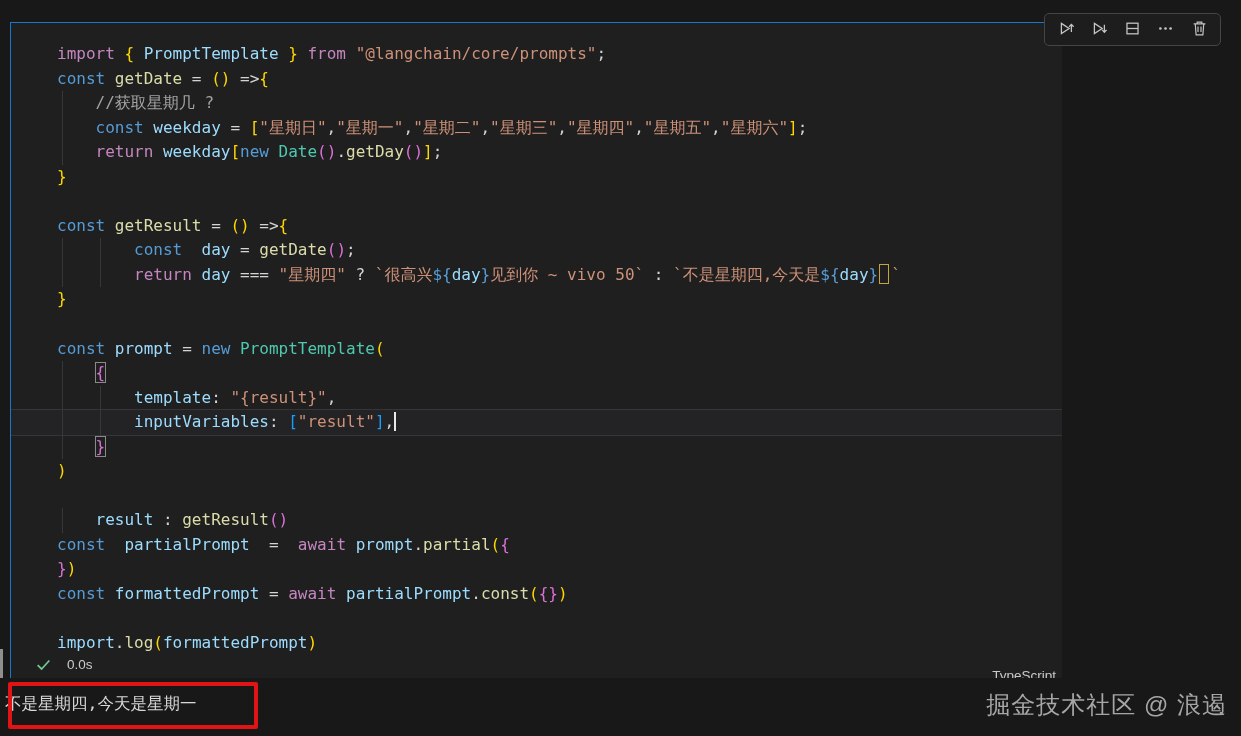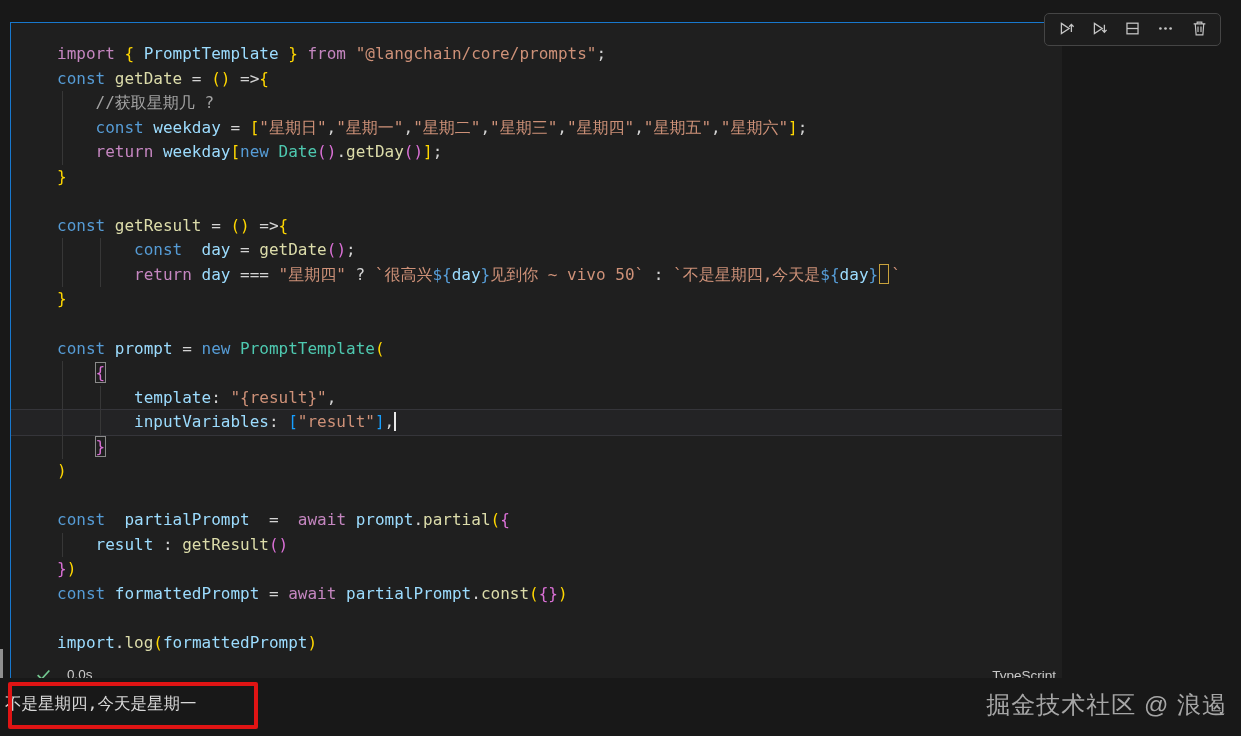--- a/index.html
+++ b/index.html
@@ -30,21 +30,21 @@
   .tk-b2 { color:#DA70D6; }  
   .tk-b3 { color:#179FFF; }  
   .tk-ti { color:#569CD6; }  
   .tk-boxed { outline:1px solid #8a8a8a; }
   .tk-ubox { display:inline-block; width:10px; height:20px; border:1px solid #c8a23c;
     vertical-align:-4px; margin:0 2px 0 1px; }
   .tk-cursor { display:inline-block; width:2px; height:19px; background:#e8e8e8;
     vertical-align:-4px; }
 
   
-  .run-info { position:absolute; left:24px; bottom:5px; display:flex; align-items:center;
+  .run-info { position:absolute; left:24px; bottom:15px; display:flex; align-items:center;
     gap:15px; color:#cccccc; font-size:13.5px; }
   .check-icon { width:17px; height:17px; color:#73c991; }
   .lang-label { position:absolute; right:6px; bottom:5px; color:#c8c8c8; font-size:13.5px; }
 
   
   .toolbar { position:absolute; left:1033px; top:-10px; width:177px; height:33px;
     background:#1d1d1d; border:1px solid #454545; border-radius:5px; z-index:5;
     display:flex; align-items:flex-end; justify-content:space-between; padding:0 9px 3px; }
   .tbtn { width:24px; height:23px; display:flex; align-items:center; justify-content:center;
     color:#c5c5c5; border-radius:3px; cursor:pointer; }
@@ -123,22 +123,22 @@
         <div class="line"><i class="guide" style="left: calc(0.5ch + 46px);"></i><i class="guide" style="left: calc(4.5ch + 46px);"></i><span class="tk-p">        </span><span class="tk-k">return </span><span class="tk-v">day</span><span class="tk-p"> === </span><span class="tk-s">"星期四"</span><span class="tk-p"> ? </span><span class="tk-s">`很高兴</span><span class="tk-ti">${</span><span class="tk-v">day</span><span class="tk-ti">}</span><span class="tk-s">见到你 ~ vivo 50`</span><span class="tk-p"> : </span><span class="tk-s">`不是星期四,今天是</span><span class="tk-ti">${</span><span class="tk-v">day</span><span class="tk-ti">}</span><span class="tk-ubox"></span><span class="tk-s">`</span></div>
         <div class="line"><span class="tk-b1">}</span></div>
         <div class="line"></div>
         <div class="line"><span class="tk-kb">const </span><span class="tk-v">prompt</span><span class="tk-p"> = </span><span class="tk-kb">new </span><span class="tk-cls">PromptTemplate</span><span class="tk-b1">(</span></div>
         <div class="line"><i class="guide" style="left: calc(0.5ch + 46px);"></i><span class="tk-p">    </span><span class="tk-b2 tk-boxed">{</span></div>
         <div class="line"><i class="guide" style="left: calc(0.5ch + 46px);"></i><i class="guide" style="left: calc(4.5ch + 46px);"></i><span class="tk-p">        </span><span class="tk-v">template</span><span class="tk-p">: </span><span class="tk-s">"{result}"</span><span class="tk-p">,</span></div>
         <div class="line current"><i class="guide" style="left: calc(0.5ch + 46px);"></i><i class="guide" style="left: calc(4.5ch + 46px);"></i><span class="tk-p">        </span><span class="tk-v">inputVariables</span><span class="tk-p">: </span><span class="tk-b3">[</span><span class="tk-s">"result"</span><span class="tk-b3">]</span><span class="tk-p">,</span><span class="tk-cursor"></span></div>
         <div class="line"><i class="guide" style="left: calc(0.5ch + 46px);"></i><span class="tk-p">    </span><span class="tk-b2 tk-boxed">}</span></div>
         <div class="line"><span class="tk-b1">)</span></div>
         <div class="line"></div>
+        <div class="line"><i class="guide" style="left: calc(0.5ch + 46px);"></i><span class="tk-p">    </span><span class="tk-v">result</span><span class="tk-p"> : </span><span class="tk-fn">getResult</span><span class="tk-b2">()</span></div>
         <div class="line"><span class="tk-kb">const  </span><span class="tk-v">partialPrompt</span><span class="tk-p">  =  </span><span class="tk-k">await </span><span class="tk-v">prompt</span><span class="tk-p">.</span><span class="tk-fn">partial</span><span class="tk-b1">(</span><span class="tk-b2">{</span></div>
-        <div class="line"><i class="guide" style="left: calc(0.5ch + 46px);"></i><span class="tk-p">    </span><span class="tk-v">result</span><span class="tk-p"> : </span><span class="tk-fn">getResult</span><span class="tk-b2">()</span></div>
         <div class="line"><span class="tk-b2">}</span><span class="tk-b1">)</span></div>
         <div class="line"><span class="tk-kb">const </span><span class="tk-v">formattedPrompt</span><span class="tk-p"> = </span><span class="tk-k">await </span><span class="tk-v">partialPrompt</span><span class="tk-p">.</span><span class="tk-fn">const</span><span class="tk-b1">(</span><span class="tk-b2">{}</span><span class="tk-b1">)</span></div>
         <div class="line"></div>
         <div class="line"><span class="tk-v">import</span><span class="tk-p">.</span><span class="tk-fn">log</span><span class="tk-b1">(</span><span class="tk-v">formattedPrompt</span><span class="tk-b1">)</span></div>
       </div>
   </div>
 
   <div class="run-info">
     <span class="check-icon">
       <svg viewBox="0 0 16 16" fill="none" stroke="currentColor" stroke-width="1.6" width="17" height="17">

